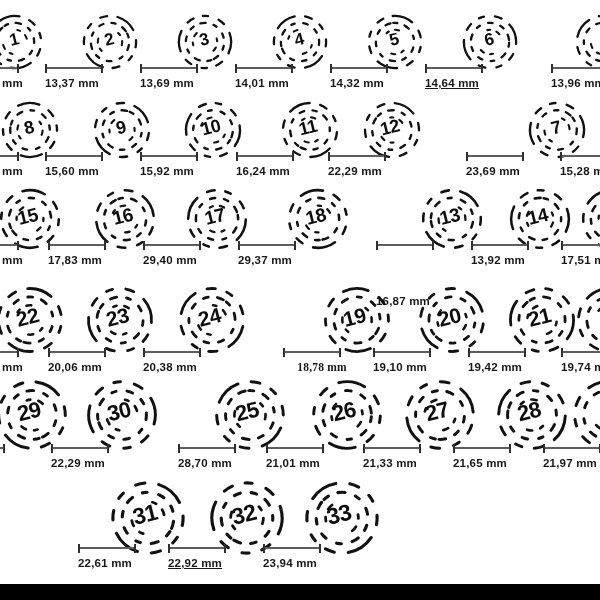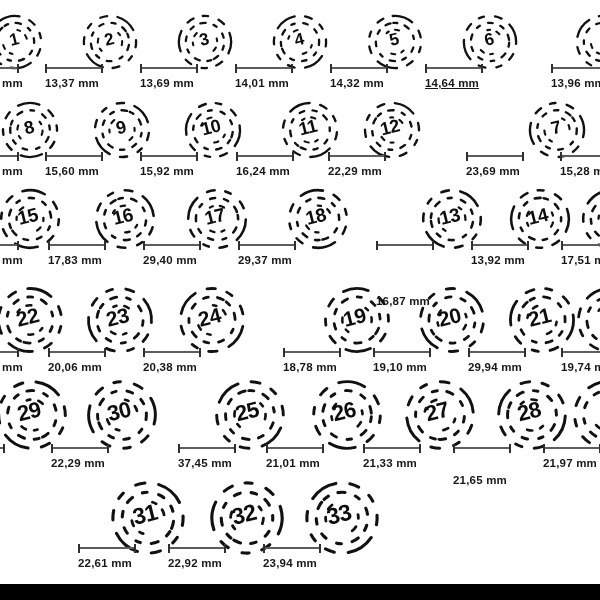--- a/index.html
+++ b/index.html
@@ -341,25 +341,25 @@
           </g>
         </svg>
       </div>
       <div class="mbar" style="left: -39px; top: 348px; width: 54px;"></div>
       <span class="mlabel" style="top: 361px; left: 2px;">mm</span>
       <div class="mbar" style="left: 48px; top: 348px; width: 54px;"></div>
       <span class="mlabel" style="top: 361px; left: 75px; transform: translateX(-50%);">20,06 mm</span>
       <div class="mbar" style="left: 143px; top: 348px; width: 54px;"></div>
       <span class="mlabel" style="top: 361px; left: 170px; transform: translateX(-50%);">20,38 mm</span>
       <div class="mbar" style="left: 283px; top: 348px; width: 54px;"></div>
-      <span class="mlabel" style="top: 361px; left: 310px; transform: translateX(-50%);">18,78 mm</span>
+      <span class="mlabel" style="top: 361px; left: 322px; transform: translateX(-50%); font-family: Liberation Serif, serif;">18,78 mm</span>
       <div class="mbar" style="left: 373px; top: 348px; width: 54px;"></div>
       <span class="mlabel" style="top: 361px; left: 400px; transform: translateX(-50%);">19,10 mm</span>
       <div class="mbar" style="left: 468px; top: 348px; width: 54px;"></div>
-      <span class="mlabel" style="top: 361px; left: 495px; transform: translateX(-50%);">29,94 mm</span>
+      <span class="mlabel" style="top: 361px; left: 495px; transform: translateX(-50%);">19,42 mm</span>
       <div class="mbar" style="left: 561px; top: 348px; width: 54px;"></div>
       <span class="mlabel" style="top: 361px; left: 588px; transform: translateX(-50%);">19,74 mm</span>
       <div class="ring" style="left: -5px; top: 378px; width: 74px; height: 74px;">
         <svg width="74" height="74" viewBox="-50 -50 100 100">
           <g fill="none" stroke="#111111" stroke-linecap="round">
             <circle r="45" stroke-width="4" stroke-dasharray="36 18 12 17 9 19 12 18" transform="rotate(97)"></circle>
             <circle r="33" stroke-width="4" stroke-dasharray="7 13 9 14 6 15 8 14" transform="rotate(73)"></circle>
             <circle r="21" stroke-width="3.6" stroke-dasharray="5 11 7 43" transform="rotate(69)"></circle>
           </g>
         </svg>
@@ -421,27 +421,27 @@
             <circle r="45" stroke-width="4" stroke-dasharray="36 18 12 17 9 19 12 18" transform="rotate(55)"></circle>
             <circle r="33" stroke-width="4" stroke-dasharray="7 13 9 14 6 15 8 14" transform="rotate(295)"></circle>
             <circle r="21" stroke-width="3.6" stroke-dasharray="5 11 7 43" transform="rotate(255)"></circle>
           </g>
         </svg>
       </div>
       <div class="mbar" style="left: -53px; top: 444px; width: 54px;"></div>
       <div class="mbar" style="left: 51px; top: 444px; width: 54px;"></div>
       <span class="mlabel" style="top: 457px; left: 78px; transform: translateX(-50%);">22,29 mm</span>
       <div class="mbar" style="left: 178px; top: 444px; width: 54px;"></div>
-      <span class="mlabel" style="top: 457px; left: 205px; transform: translateX(-50%);">37,45 mm</span>
+      <span class="mlabel" style="top: 457px; left: 205px; transform: translateX(-50%);">28,70 mm</span>
       <div class="mbar" style="left: 266px; top: 444px; width: 54px;"></div>
       <span class="mlabel" style="top: 457px; left: 293px; transform: translateX(-50%);">21,01 mm</span>
       <div class="mbar" style="left: 363px; top: 444px; width: 54px;"></div>
       <span class="mlabel" style="top: 457px; left: 390px; transform: translateX(-50%);">21,33 mm</span>
       <div class="mbar" style="left: 453px; top: 444px; width: 54px;"></div>
-      <span class="mlabel" style="top: 457px; left: 480px; transform: translateX(-50%); margin-top: 17px;">21,65 mm</span>
+      <span class="mlabel" style="top: 457px; left: 480px; transform: translateX(-50%);">21,65 mm</span>
       <div class="mbar" style="left: 543px; top: 444px; width: 54px;"></div>
       <span class="mlabel" style="top: 457px; left: 570px; transform: translateX(-50%);">21,97 mm</span>
       <div class="ring" style="left: 109px; top: 479px; width: 78px; height: 78px;">
         <svg width="78" height="78" viewBox="-50 -50 100 100">
           <g fill="none" stroke="#111111" stroke-linecap="round">
             <circle r="45" stroke-width="4" stroke-dasharray="36 18 12 17 9 19 12 18" transform="rotate(108)"></circle>
             <circle r="33" stroke-width="4" stroke-dasharray="7 13 9 14 6 15 8 14" transform="rotate(32)"></circle>
             <circle r="21" stroke-width="3.6" stroke-dasharray="5 11 7 43" transform="rotate(286)"></circle>
           </g>
         </svg>
@@ -463,18 +463,18 @@
             <circle r="45" stroke-width="4" stroke-dasharray="36 18 12 17 9 19 12 18" transform="rotate(214)"></circle>
             <circle r="33" stroke-width="4" stroke-dasharray="7 13 9 14 6 15 8 14" transform="rotate(226)"></circle>
             <circle r="21" stroke-width="3.6" stroke-dasharray="5 11 7 43" transform="rotate(348)"></circle>
           </g>
         </svg>
         <span class="ring-num" style="font-size: 23px;">33</span>
       </div>
       <div class="mbar" style="left: 78px; top: 544px; width: 54px;"></div>
       <span class="mlabel" style="top: 557px; left: 105px; transform: translateX(-50%);">22,61 mm</span>
       <div class="mbar" style="left: 168px; top: 544px; width: 54px;"></div>
-      <span class="mlabel" style="top: 557px; left: 195px; transform: translateX(-50%);">22,92 mm</span>
+      <span class="mlabel" style="top: 557px; left: 195px; transform: translateX(-50%); text-decoration: underline;">22,92 mm</span>
       <div class="mbar" style="left: 263px; top: 544px; width: 54px;"></div>
       <span class="mlabel" style="top: 557px; left: 290px; transform: translateX(-50%);">23,94 mm</span>
     </div>
   <div class="bottom-bar"></div>
 </div>
 
 </body></html>

